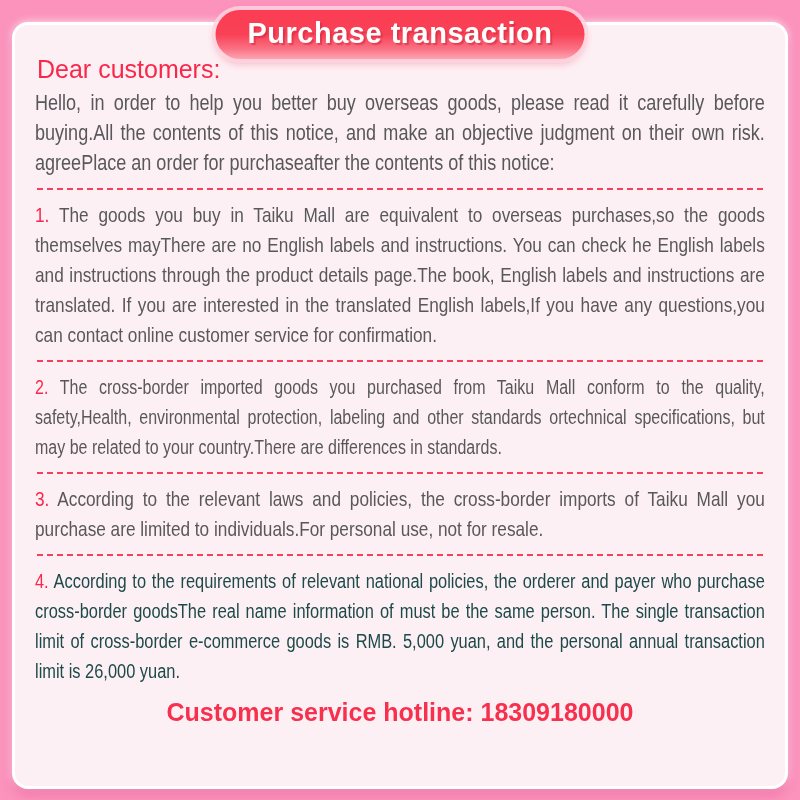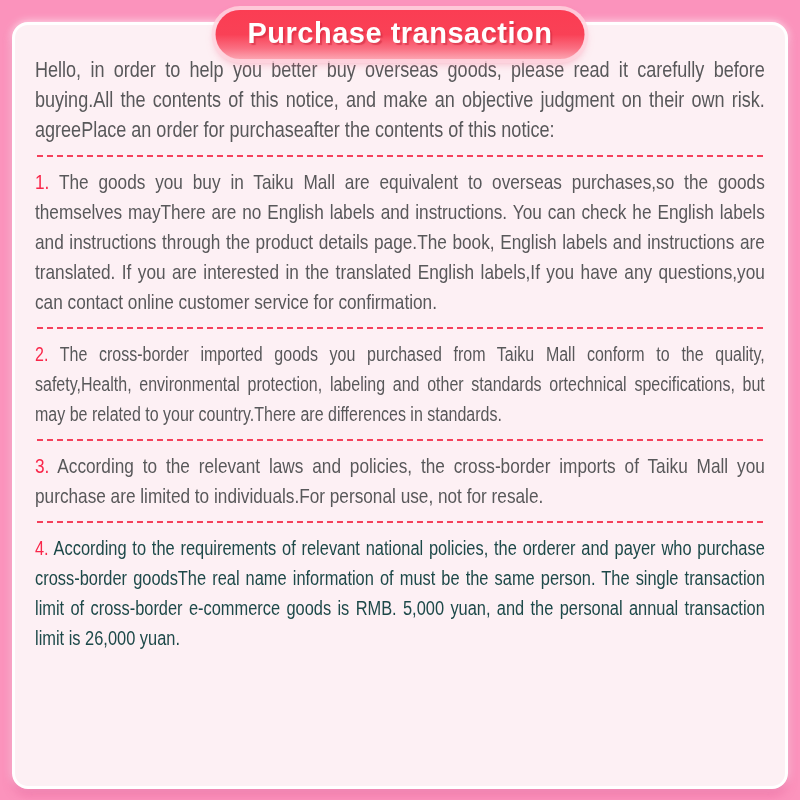--- a/index.html
+++ b/index.html
@@ -89,34 +89,36 @@
 <body>
 
 <div class="page">
 
   <div class="pill">
     <span class="pill-label">Purchase transaction</span>
   </div>
 
   <div class="card">
 
+    <p class="greeting">Dear customers:</p>
 
     <p class="cond intro">Hello, in order to help you better buy overseas goods, please read it carefully before buying.All the contents of this notice, and make an objective judgment on their own risk. agreePlace an order for purchaseafter the contents of this notice:</p>
 
     <hr class="dash">
 
     <p class="cond sec1"><span class="num">1.</span><span> The goods you buy in Taiku Mall are equivalent to overseas purchases,so the goods themselves mayThere are no English labels and instructions. You can check he English labels and instructions through the product details page.The book, English labels and instructions are translated. If you are interested in the translated English labels,If you have any questions,you can contact online customer service for confirmation.</span></p>
 
     <hr class="dash">
 
     <p class="cond sec2"><span class="num">2.</span><span> The cross-border imported goods you purchased from Taiku Mall conform to the quality, safety,Health, environmental protection, labeling and other standards ortechnical specifications, but may be related to your country.There are differences in standards.</span></p>
 
     <hr class="dash">
 
     <p class="cond sec3"><span class="num">3.</span><span> According to the relevant laws and policies, the cross-border imports of Taiku Mall you purchase are limited to individuals.For personal use, not for resale.</span></p>
 
     <hr class="dash">
 
     <p class="cond sec4"><span class="num">4.</span><span> According to the requirements of relevant national policies, the orderer and payer who purchase cross-border goodsThe real name information of must be the same person. The single transaction limit of cross-border e-commerce goods is RMB. 5,000 yuan, and the personal annual transaction limit is 26,000 yuan.</span></p>
 
+    <div class="hotline">Customer service hotline: 18309180000</div>
 
   </div>
 </div>
 
 </body></html>

